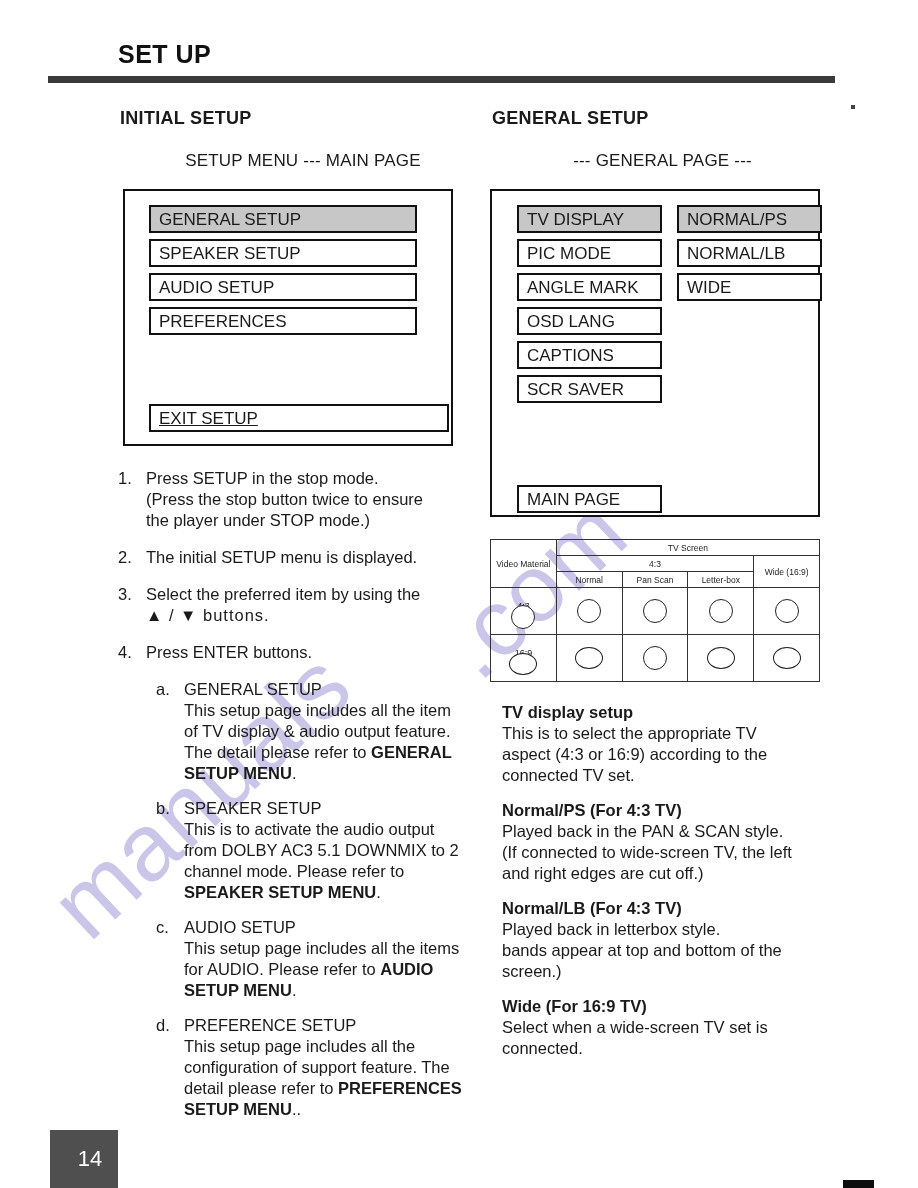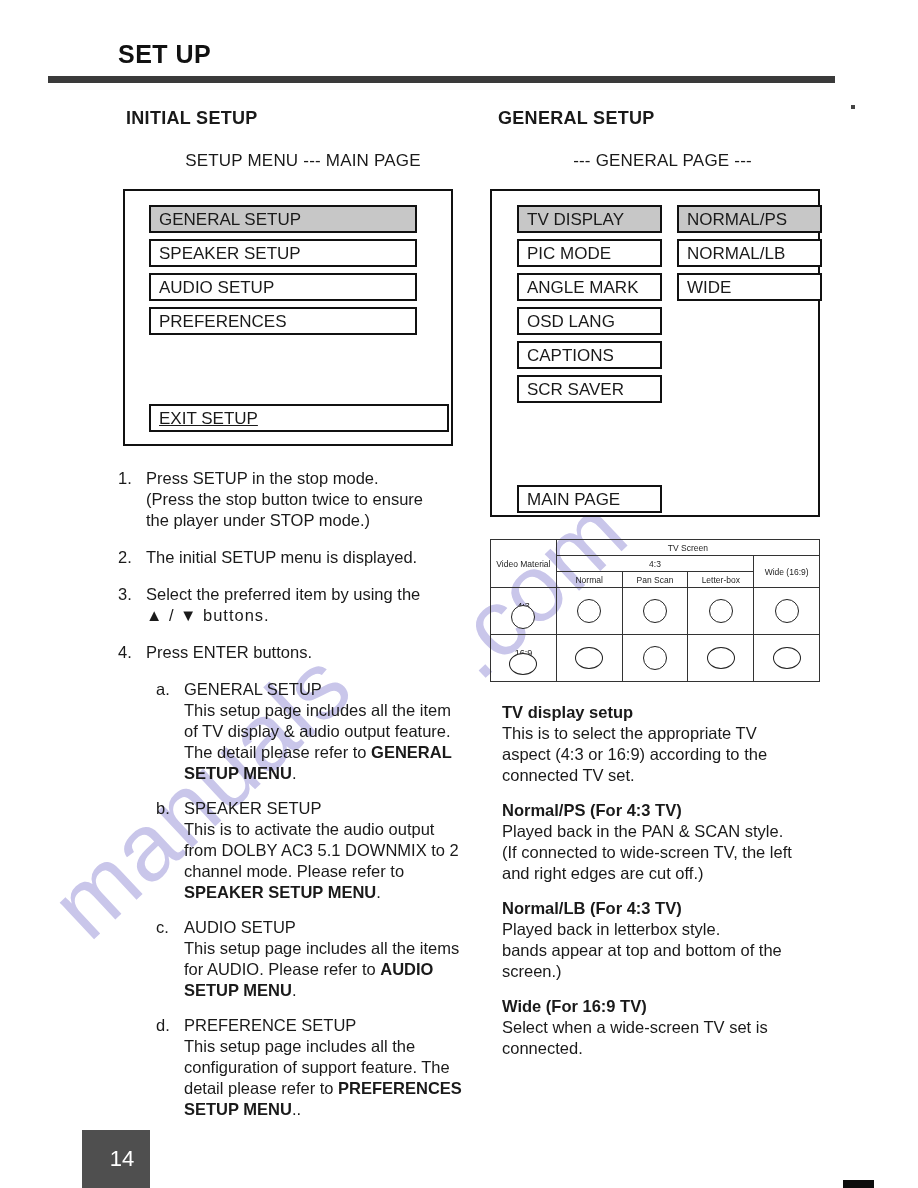--- a/index.html
+++ b/index.html
@@ -93,36 +93,35 @@
     width: 68px;
     height: 58px;
     background: #4f4f4f;
     color: #ffffff;
     font-size: 22px;
     display: flex;
     align-items: center;
     justify-content: center;
     padding-left: 12px;
     box-sizing: border-box;
-    margin-left: 32px;
   }
 
   
   .col {
     position: absolute;
     top: 108px;
   }
   .col-left  { left: 118px; width: 350px; }
   .col-right { left: 490px; width: 345px; }
 
   .sec-head {
     font-size: 18px;
     font-weight: bold;
     letter-spacing: 0.3px;
-    margin: 0 0 22px 8px;
+    margin: 0 0 22px 2px;
   }
   .sec-head .light { font-weight: bold; }
 
   .menu-caption {
     font-size: 17px;
     text-align: center;
     margin: 0 0 18px 0;
     letter-spacing: 0.2px;
   }
   .menu-caption.left-cap { padding-left: 20px; }

